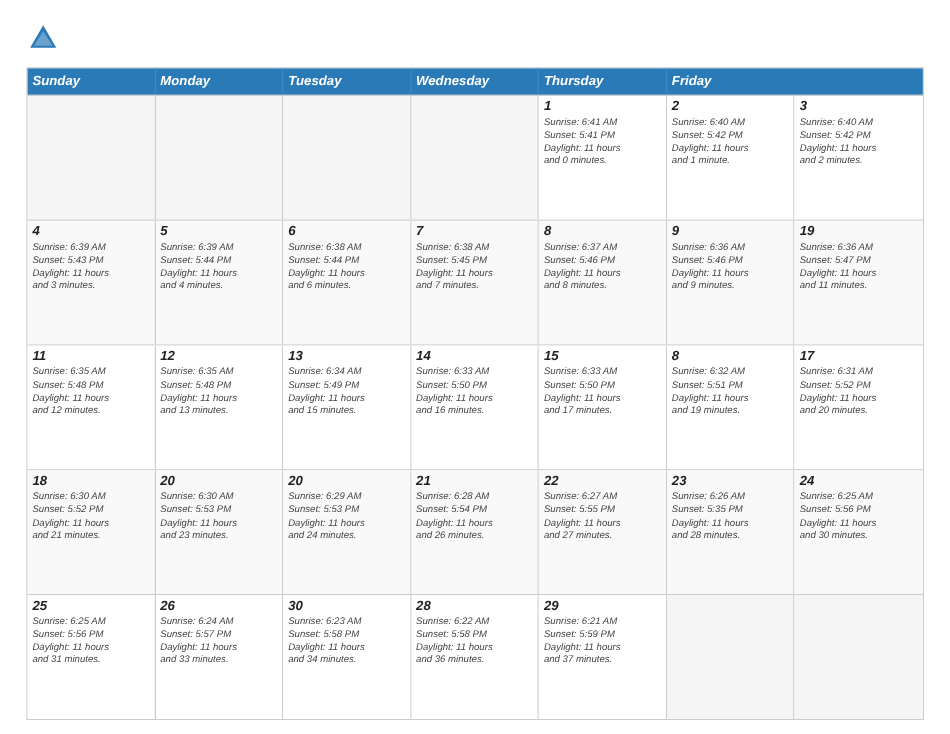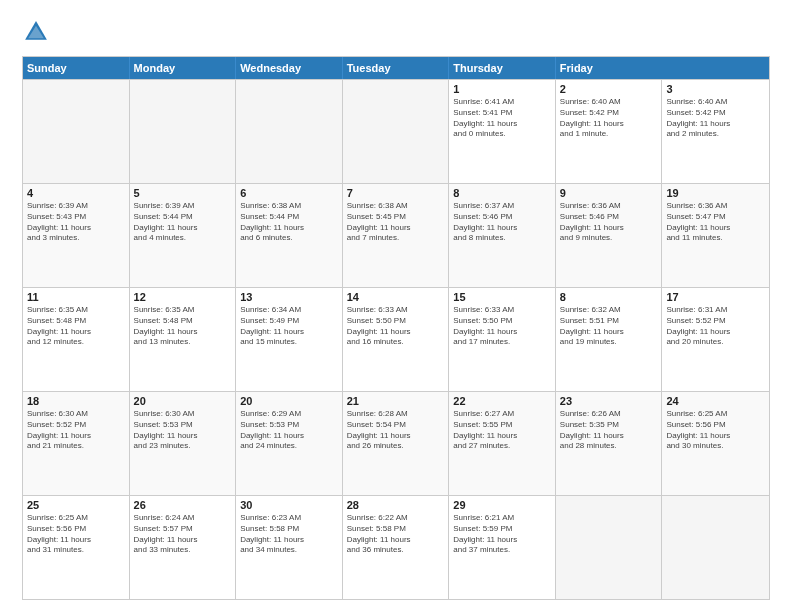--- a/index.html
+++ b/index.html
@@ -9,20 +9,21 @@
       font-family: Arial, sans-serif;
       background: #fff;
       overflow: hidden;
     }
     .page {
       width: 792px;
       height: 612px;
       padding: 18px 22px 12px 22px;
       display: flex;
       flex-direction: column;
+      font-style: italic;
     }
     .top-section {
       display: flex;
       align-items: flex-start;
       justify-content: space-between;
       margin-bottom: 10px;
     }
     .logo {
       display: flex;
       align-items: center;
@@ -141,22 +142,22 @@
     <div class="header-right">
       <div class="month-title"></div>
       <div class="location-title"></div>
     </div>
   </div>
 
   <div class="calendar">
     <div class="calendar-header">
     <div class="day-name">Sunday</div>
         <div class="day-name">Monday</div>
+        <div class="day-name">Tuesday</div>
         <div class="day-name">Wednesday</div>
-        <div class="day-name">Tuesday</div>
         <div class="day-name">Thursday</div>
         <div class="day-name">Friday</div>
       </div>
     <div class="calendar-body">
     <div class="calendar-row">
           <div class="calendar-cell empty"></div>
           <div class="calendar-cell empty"></div>
           <div class="calendar-cell empty"></div>
           <div class="calendar-cell empty"></div>
           <div class="calendar-cell">

